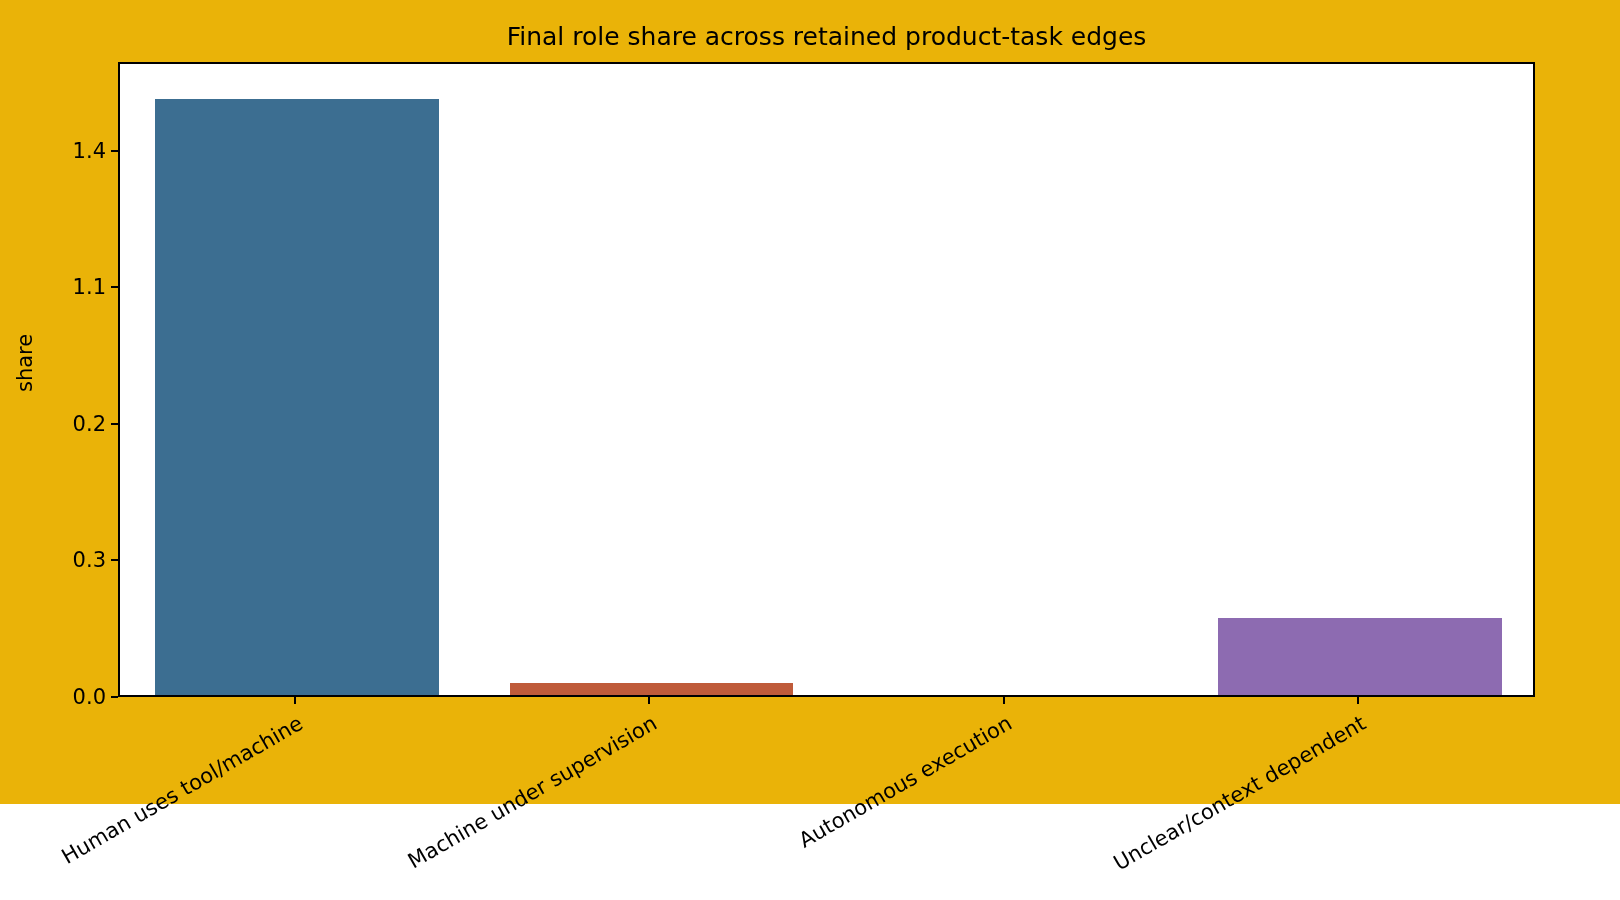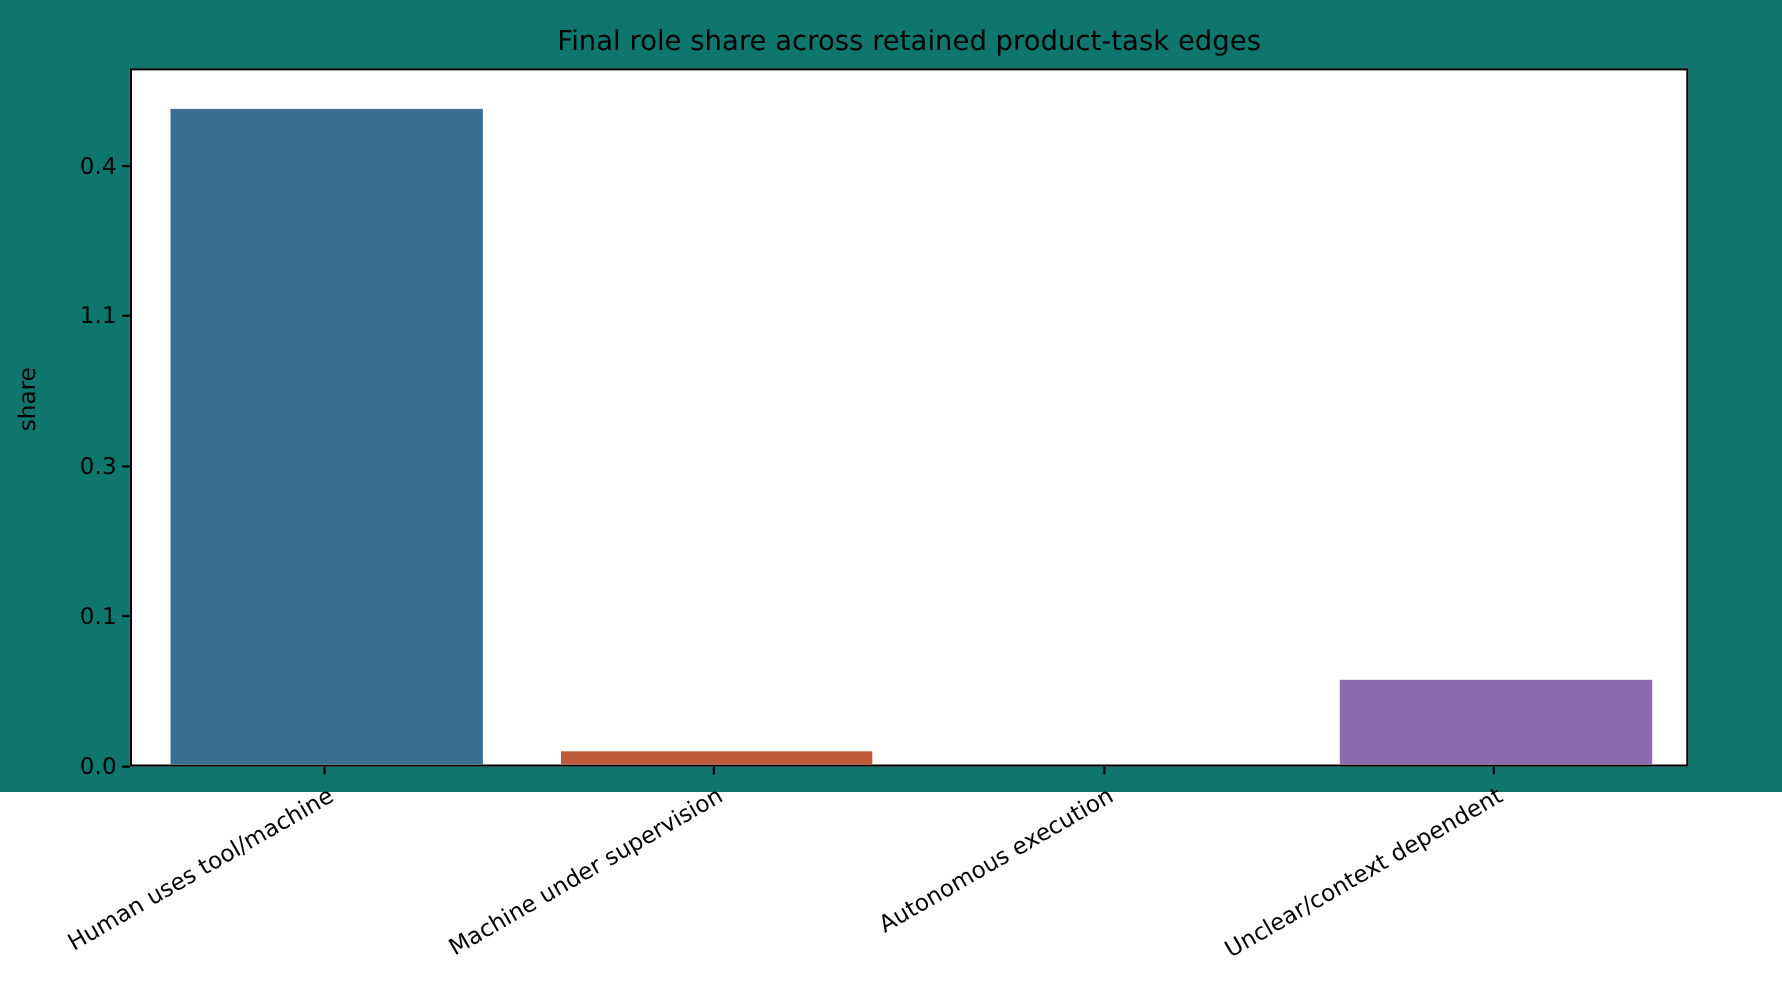--- a/index.html
+++ b/index.html
@@ -12,22 +12,22 @@
     width: 1620px;
     height: 900px;
     font-family: "DejaVu Sans", sans-serif;
     color: #000000;
     overflow: hidden;
   }
 
   #figure {
     position: relative;
     width: 1620px;
-    height: 720px;
-    background: #0f766e;
+    height: 804px;
+    background: #eab308;
   }
 
   
   #chart-title {
     position: absolute;
     left: 118px;
     top: 22px;
     width: 1417px;
     text-align: center;
     font-size: 25px;
@@ -159,33 +159,33 @@
   </div>
 
   <div id="y-axis">
     <div id="y-axis-label">share</div>
   <div class="ytick" style="top: 635px;">
         <div class="tickline"></div>
         <div class="ticklabel">0.0</div>
       </div>
       <div class="ytick" style="top: 498.441px;">
         <div class="tickline"></div>
-        <div class="ticklabel">0.1</div>
+        <div class="ticklabel">0.3</div>
       </div>
       <div class="ytick" style="top: 361.882px;">
         <div class="tickline"></div>
-        <div class="ticklabel">0.3</div>
+        <div class="ticklabel">0.2</div>
       </div>
       <div class="ytick" style="top: 225.323px;">
         <div class="tickline"></div>
         <div class="ticklabel">1.1</div>
       </div>
       <div class="ytick" style="top: 88.7634px;">
         <div class="tickline"></div>
-        <div class="ticklabel">0.4</div>
+        <div class="ticklabel">1.4</div>
       </div>
     </div>
 
   <div id="x-axis">
       <div class="xtick" style="left: 295.125px;">
         <div class="tickline"></div>
         <div class="ticklabel" style="transform: rotate(-30deg);">
           <div class="ticklabel-inner">Human uses tool/machine</div>
         </div>
       </div>

